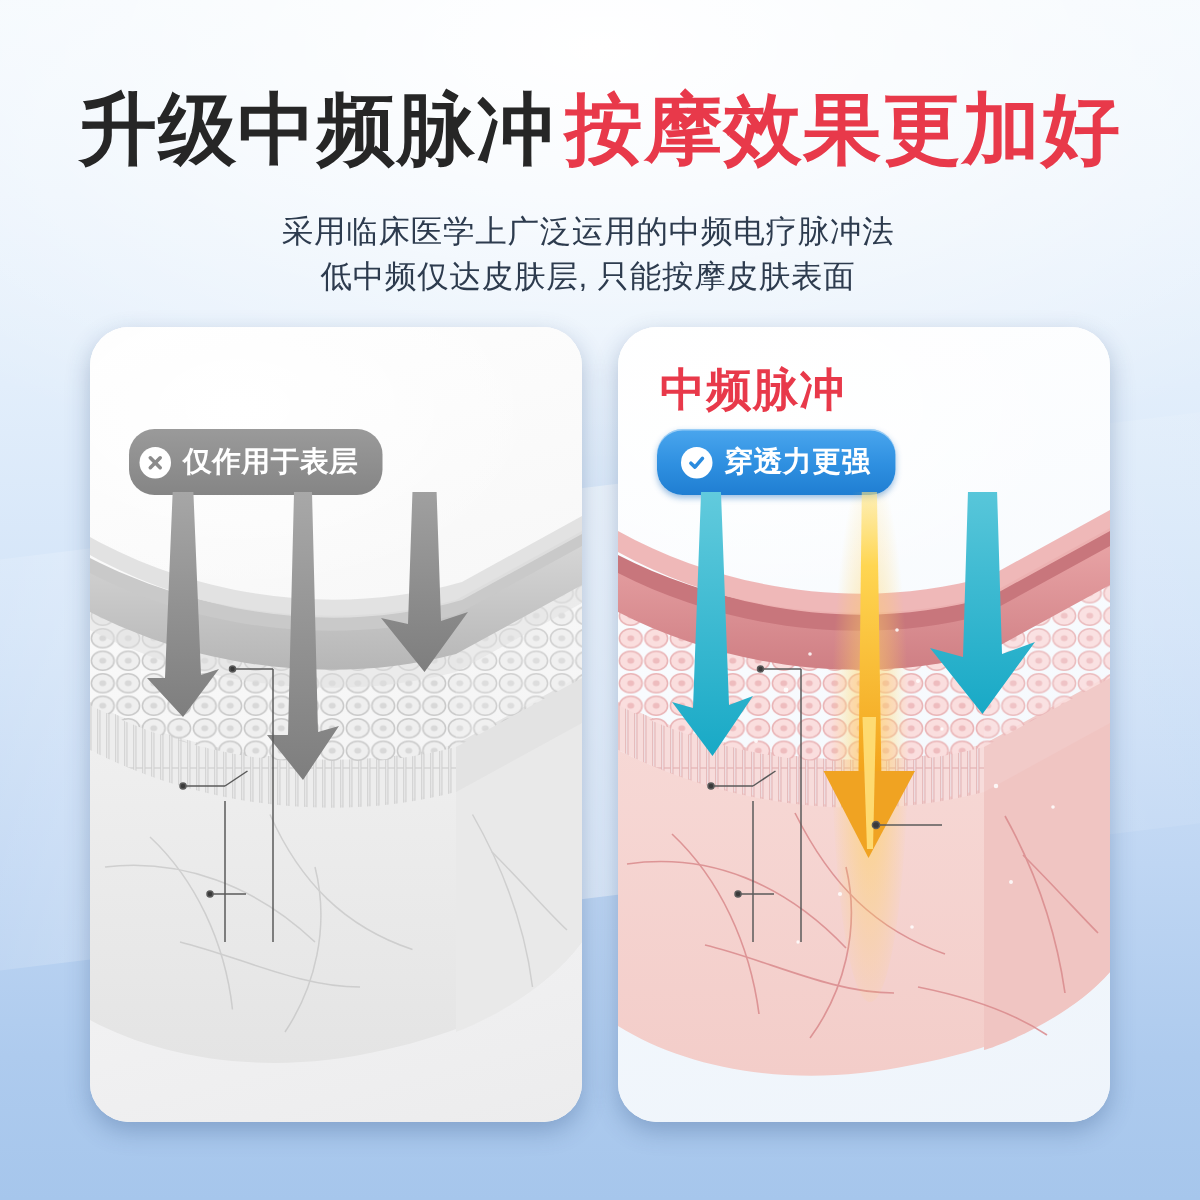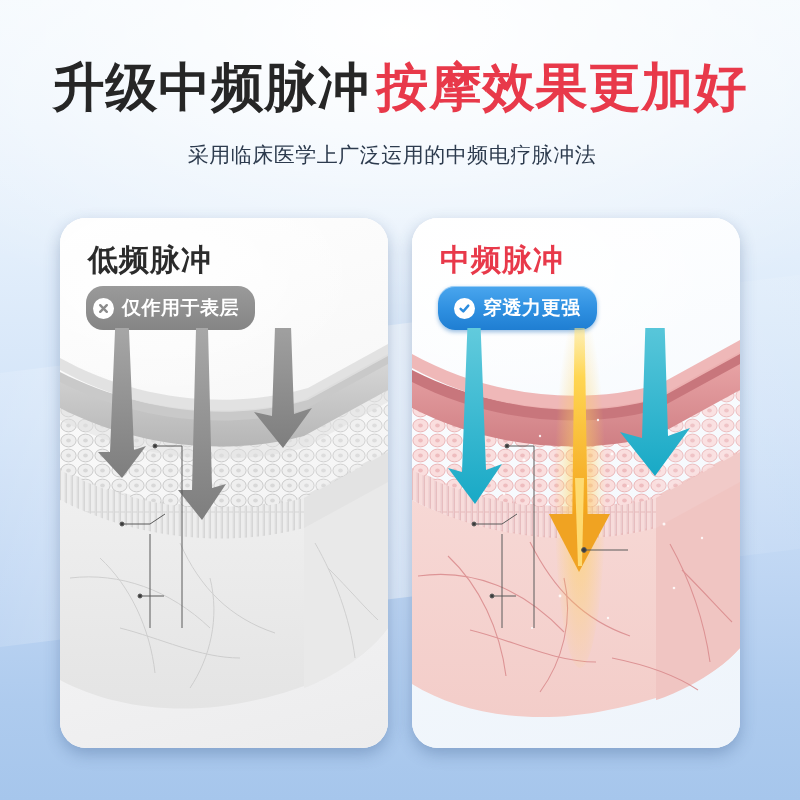--- a/index.html
+++ b/index.html
@@ -91,26 +91,26 @@
 <body>
 
 <div id="stage">
 
   <div class="headline">
     <span class="hl-dark">升级中频脉冲</span><span class="hl-red">按摩效果更加好</span>
   </div>
 
   <div class="subline">
     <div>采用临床医学上广泛运用的中频电疗脉冲法</div>
+    <div>低中频仅达皮肤层, 只能按摩皮肤表面</div>
   </div>
 
   <div class="card card-left">
     <div class="card-inner">
 
-      <div class="card-title title-gray">低频脉冲</div>
 
       <div class="badge badge-gray">
         <span class="badge-ico">
           <svg width="13" height="13" viewBox="0 0 13 13" fill="none" stroke-width="2.4" stroke-linecap="round">
             <line x1="3.2" y1="3.2" x2="9.8" y2="9.8"></line>
               <line x1="9.8" y1="3.2" x2="3.2" y2="9.8"></line>
           </svg>
         </span>
         <span class="badge-text">仅作用于表层</span>
       </div>

